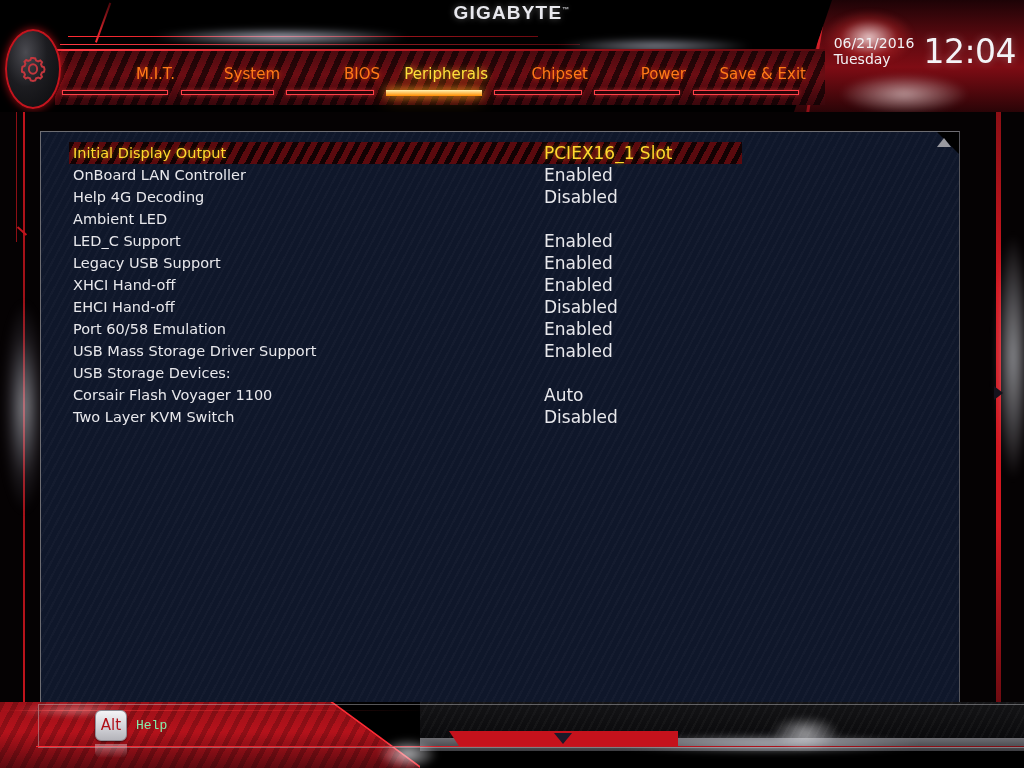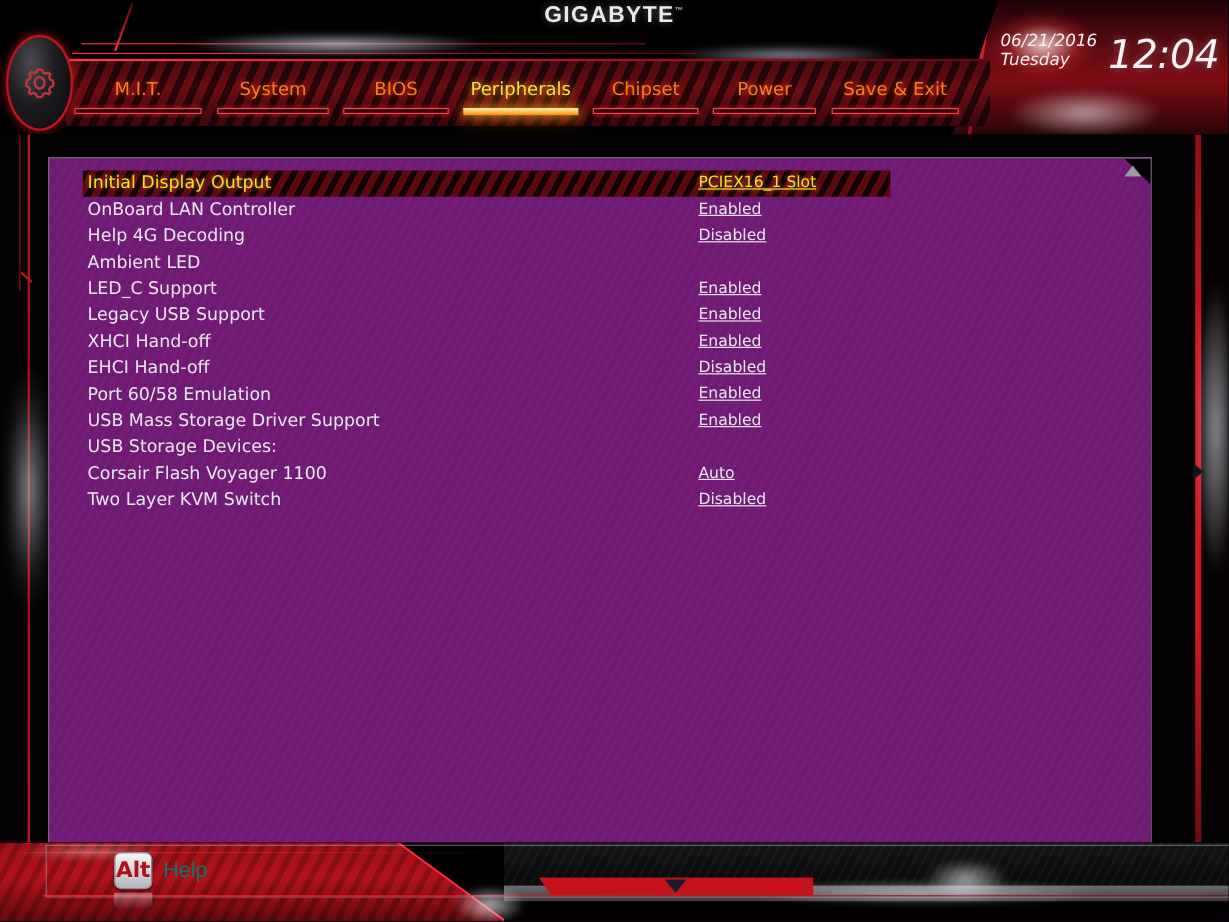--- a/index.html
+++ b/index.html
@@ -79,21 +79,21 @@
   }
   #tabstrip-top{
     position:absolute; left:55px; top:49px; width:770px; height:2px;
     background:linear-gradient(90deg,#ff3a42,#a3121a 60%,#5c0a0f);
   }
   #tabs{
     position:absolute; left:55px; top:62px; width:790px; height:46px;
     display:flex; align-items:flex-start;
   }
   .tab{
-    position:relative; flex:0 0 auto; text-align:center;
+    position:relative; flex:0 0 auto; text-align:right;
     font-family:"DejaVu Sans", sans-serif;
     font-size:15px; color:#ff7a18; padding:3px 0 0 0;
     text-shadow:0 0 5px rgba(255,90,10,.55);
     cursor:pointer;
   }
   .tab .tab-ul{
     position:absolute; left:6%; bottom:-12px; width:88%; height:5px;
     background:#2c0407; border:1px solid #ff4048;
     box-shadow:0 0 4px rgba(255,60,60,.55);
   }
@@ -108,21 +108,21 @@
     position:absolute; left:5px; top:29px; width:56px; height:80px;
     border:2px solid #c3141d; border-radius:50%;
     background:radial-gradient(ellipse at 36% 28%, #4a4a50 0%, #1c1c20 45%, #0a0a0c 100%);
     box-shadow:0 0 9px rgba(210,20,28,.75);
     display:flex; align-items:center; justify-content:center;
   }
   #gear-badge svg{ display:block; }
 
   #datetime{
     position:absolute; right:8px; top:26px; width:200px; height:50px;
-    display:flex; justify-content:flex-end; gap:9px;font-style:italic;
+    display:flex; align-items:center; justify-content:flex-end; gap:9px;
   }
   #dt-left{ text-align:left; line-height:1.16; }
   #dt-date{ font-size:14px; color:#f2f2f5; font-family:"DejaVu Sans", sans-serif; }
   #dt-day{ font-size:14px; color:#f2f2f5; }
   #dt-clock{
     font-size:33px; color:#f4f4f7; letter-spacing:-.5px;
     font-family:"DejaVu Sans", sans-serif;
     text-shadow:0 0 8px rgba(255,255,255,.3);
   }
 
@@ -157,21 +157,21 @@
   }
   #right-arrow{
     position:absolute; left:6px; top:274px; width:0; height:0;
     border-top:7px solid transparent; border-bottom:7px solid transparent;
     border-left:9px solid #14121c;
   }
 
   
   #panel{
     position:absolute; left:40px; top:131px; width:920px; height:599px;
-    background:#701a75;
+    background:#0f172a;
     border:1px solid #6d6d72;
     border-right-color:#55555a; border-bottom-color:#55555a;
     overflow:hidden;
   }
   #panel:before{
     content:""; position:absolute; inset:0;
     background:repeating-linear-gradient(118deg, rgba(255,255,255,.022) 0 2px, rgba(0,0,0,0) 2px 7px);
     pointer-events:none;
   }
   #panel-corner-cut{
@@ -192,22 +192,22 @@
   }
   .row .bullet{
     position:absolute; left:17px; top:8px; width:7px; height:7px;
     background:#c2101c;
   }
   .row .rlabel{
     position:absolute; left:32px; font-size:14.5px; color:#e8e8ec;
     font-family:"DejaVu Sans", sans-serif; white-space:nowrap;
   }
   .row .rvalue{
-    position:absolute; left:541px; font-size:13px; color:#e8e8ec;
-    font-family:"DejaVu Sans", sans-serif; white-space:nowrap;text-decoration:underline;
+    position:absolute; left:503px; font-size:17px; color:#e8e8ec;
+    font-family:"DejaVu Sans", sans-serif; white-space:nowrap;
   }
   .row.spacer{ height:22px; }
 
   .row.selected .hl{
     position:absolute; left:28px; top:0; width:673px; height:22px;
     background:#5a0a0e;
     overflow:hidden;
   }
   .row.selected .hl:after{
     content:""; position:absolute; inset:0;
@@ -284,30 +284,29 @@
 
   #help-group{
     position:absolute; left:95px; top:1px; height:44px;
     display:flex; align-items:center; gap:9px; z-index:5;
   }
   #alt-key{
     width:32px; height:31px; border-radius:6px;
     background:linear-gradient(180deg,#f4f4f6 0%,#d3d3d8 55%,#b4b4ba 100%);
     border:1px solid #8e8e96;
     display:flex; align-items:center; justify-content:center;
-    font-size:18px; color:#b01018; font-family:"DejaVu Sans", sans-serif;
+    font-size:15px; color:#b01018; font-family:"DejaVu Sans", sans-serif;
     box-shadow:0 1px 2px rgba(0,0,0,.5);
-    font-weight:bold;
   }
   #alt-reflect{
     position:absolute; left:0; top:34px; width:32px; height:14px;
     background:linear-gradient(180deg, rgba(225,225,232,.42), rgba(225,225,232,0));
     border-radius:0 0 6px 6px;
   }
-  #help-label{ font-size:18px; color:#0f766e; font-family:Liberation Sans, sans-serif; }
+  #help-label{ font-size:13px; color:#86efac; font-family:Liberation Mono, monospace; }
 
   #bot-topline{
     position:absolute; left:0; top:8px; width:1024px; height:1px;
     background:linear-gradient(90deg, rgba(255,60,60,.0), rgba(255,60,60,.55) 6%, rgba(255,60,60,.0) 42%);
   }
   #bot-hl-streak{
     position:absolute; left:16px; top:2px; width:120px; height:12px;
     background:radial-gradient(ellipse at center, rgba(255,235,235,.45), transparent 72%);
     filter:blur(3px);
   }

